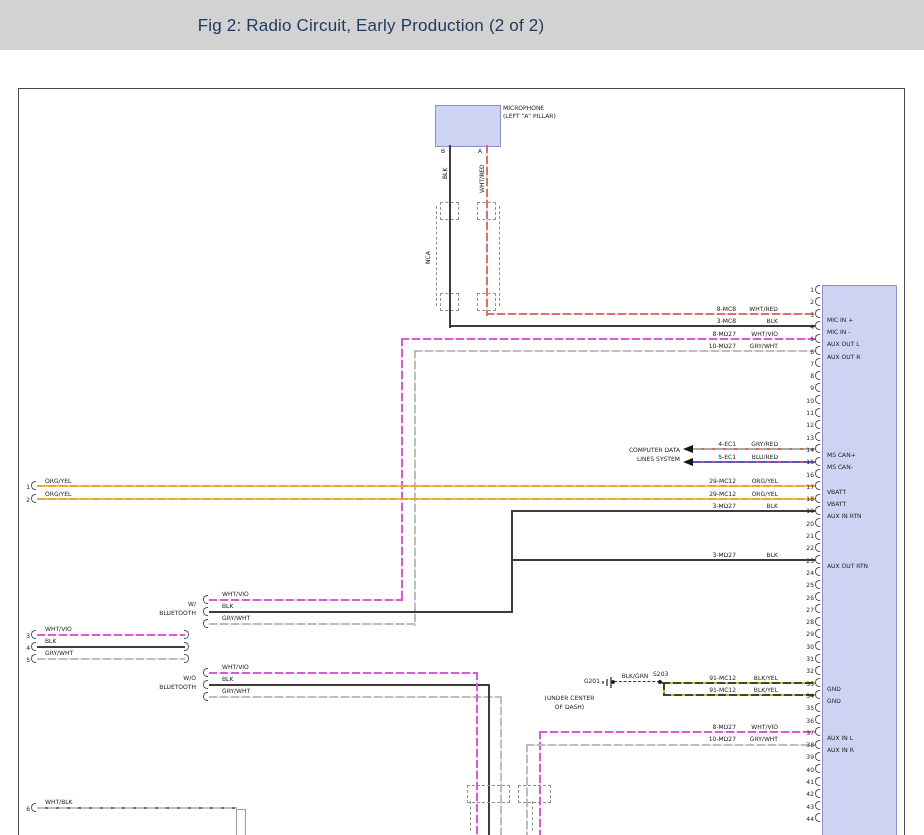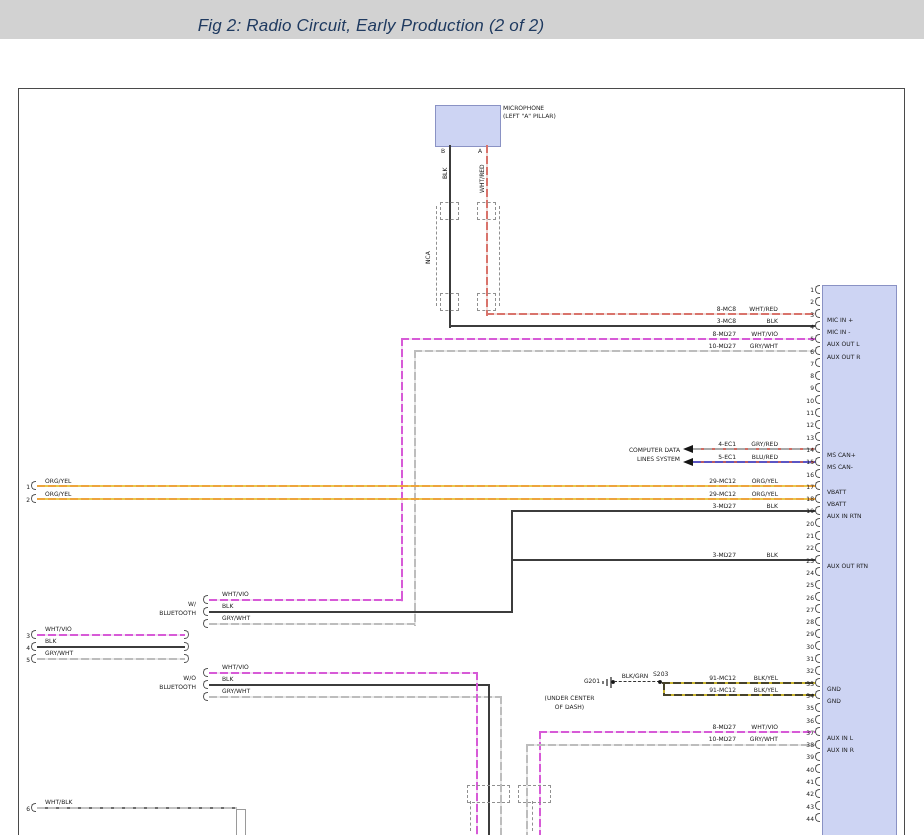--- a/index.html
+++ b/index.html
@@ -1,20 +1,20 @@
 <!DOCTYPE html>
 <html><head>
 <meta charset="utf-8">
 <style>
   html,body{margin:0;padding:0;}
   body{
     width:924px;height:835px;overflow:hidden;background:#ffffff;
     font-family:"Liberation Sans", sans-serif;position:relative;
   }
-  .header{position:absolute;left:0;top:0;width:924px;height:39px;background:#d2d2d2;font-style:italic;}
+  .header{position:absolute;left:0;top:0;width:924px;height:50px;background:#d2d2d2;}
   .title{
     position:absolute;left:0;top:16px;width:742px;text-align:center;
     font-size:17px;color:#1f3a60;letter-spacing:.2px;
   }
   .stage{position:absolute;inset:0;font-size:6px;color:#1a1a1a;font-family:"DejaVu Sans", sans-serif;}
   .frame{position:absolute;left:18px;top:88px;width:885px;height:760px;border:1px solid #4a4a4a;background:#fff;}
   .compbox{position:absolute;background:#cdd4f3;border:1px solid #8a92c4;}
   
   .wire-h{position:absolute;height:2px;background:repeating-linear-gradient(90deg,var(--c1) 0 8px,var(--c2) 8px 11px);}
   .wire-v{position:absolute;width:2px;background:repeating-linear-gradient(180deg,var(--c1) 0 8px,var(--c2) 8px 11px);}

